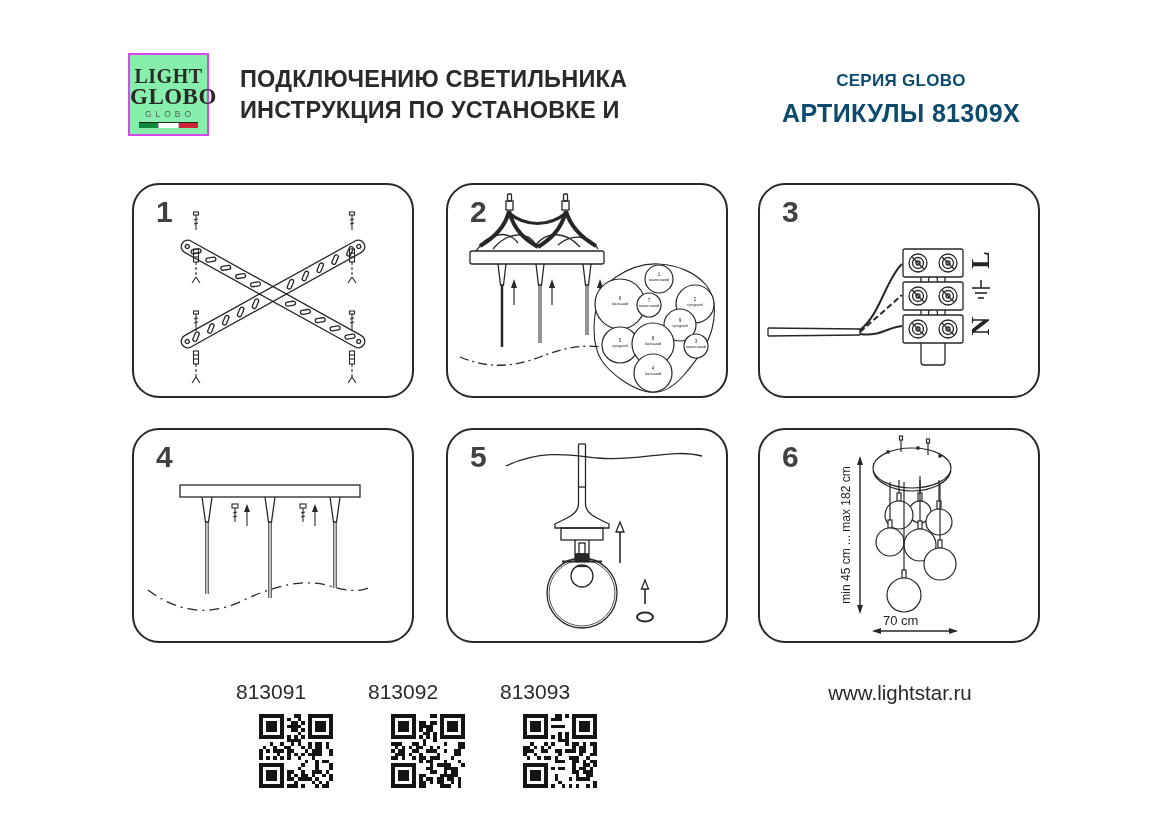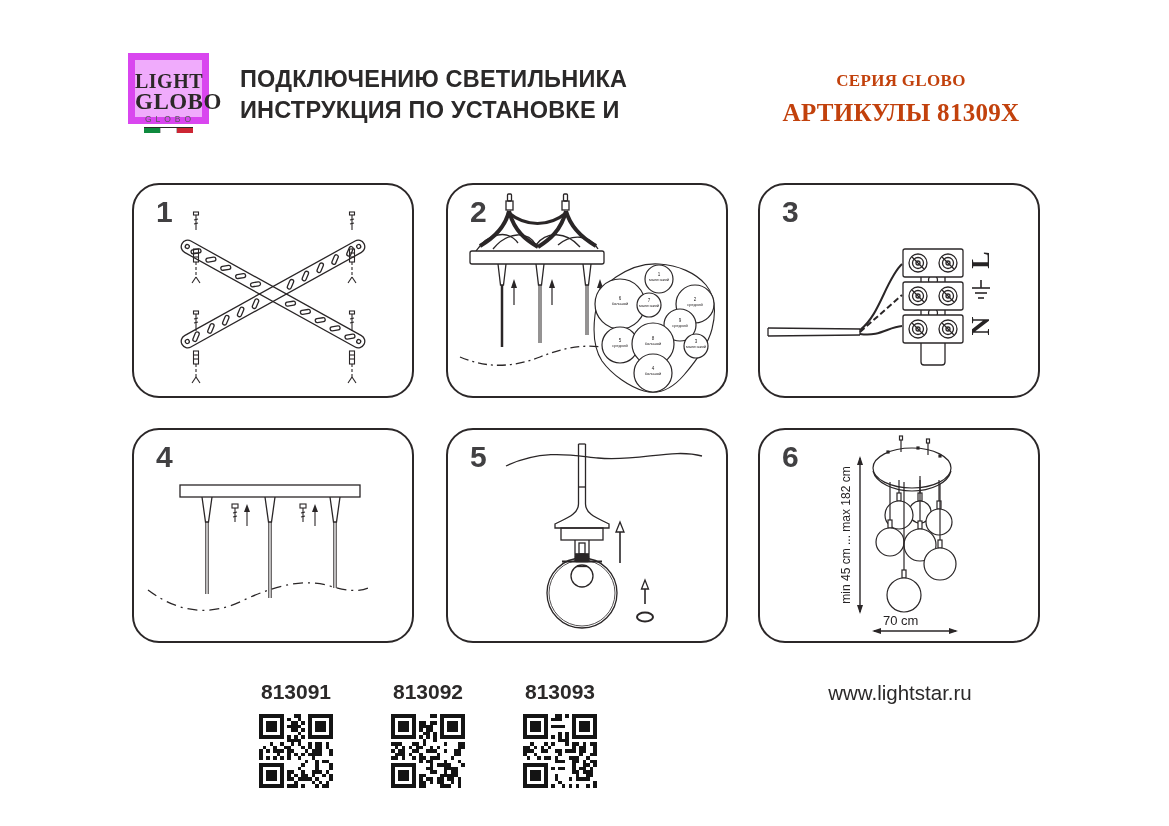--- a/index.html
+++ b/index.html
@@ -1,50 +1,50 @@
 <!DOCTYPE html>
 <html><head>
 <meta charset="utf-8">
 <style>
   html,body{margin:0;padding:0;background:#fff;}
   .page{position:relative;width:1169px;height:826px;background:#ffffff;
         font-family:"Liberation Sans",sans-serif;color:#262324;overflow:hidden;}
 
   
-  .logo{position:absolute;left:128px;top:53px;width:81px;height:71px;
-        border:7px solid #d946ef;box-sizing:border-box;text-align:center;background:#f0abfc;}
+  .logo{position:absolute;left:128px;top:53px;width:81px;height:83px;
+        border:2px solid #d946ef;box-sizing:border-box;text-align:center;background:#86efac;}
   .logo-light{font-family:"Liberation Serif",serif;font-weight:700;font-size:20px;line-height:20px;margin-top:11px;letter-spacing:.5px;color:#2b2828;}
   .logo-star{font-family:"Liberation Serif",serif;font-weight:700;font-size:23px;line-height:21px;letter-spacing:.5px;color:#2b2828;}
   .logo-group{font-size:8.5px;letter-spacing:4px;color:#58595b;margin-top:2px;margin-left:3px;}
   .logo-flag{display:flex;height:5px;margin:3px 9px 0 9px;border-top:1.5px solid #2a2627;}
   .logo-flag span{flex:1;}
 
   .title{position:absolute;left:240px;top:64px;font-size:23.5px;font-weight:700;
          line-height:31px;color:#2b2929;letter-spacing:.2px;}
-  .series-block{position:absolute;left:745px;top:71px;width:312px;text-align:center;color:#c2410c;font-family:Liberation Serif, serif;}
+  .series-block{position:absolute;left:745px;top:71px;width:312px;text-align:center;color:#0c4a6e;}
   .series{font-size:17px;font-weight:700;letter-spacing:.3px;}
   .articles{font-size:25px;font-weight:700;margin-top:8px;letter-spacing:.3px;}
 
   
   .panel{position:absolute;width:282px;height:215px;border:2px solid #2b2728;border-radius:27px;
          background:#fff;box-sizing:border-box;}
   .panel svg{position:absolute;left:0;top:0;}
   .pnum{position:absolute;left:22px;top:10px;font-size:30px;font-weight:600;color:#414042;}
 
   .lbl{position:absolute;color:#262324;}
   .bubble-lbl{position:absolute;width:44px;text-align:center;font-size:4px;line-height:4.5px;color:#262324;}
   .bubble-lbl .bnum{font-size:4.5px;}
   .term-letter{font-family:"Liberation Serif",serif;font-weight:700;font-size:26px;
                transform:rotate(-90deg);width:24px;height:28px;text-align:center;line-height:28px;}
   .vdim{width:150px;height:14px;text-align:center;font-size:12px;transform:rotate(-90deg);white-space:nowrap;}
   .hdim{width:64px;text-align:left;font-size:13px;}
 
   
-  .code-block{position:absolute;top:680px;width:120px;text-align:center;
-              font-weight:700;font-size:21px;color:#2b2929;}
+  .code-block{position:absolute;top:680px;width:120px;
+              font-weight:400;font-size:21px;color:#2b2929;}
   .qr{width:74px;height:74px;margin:10px auto 0 auto;}
   .qr svg{width:100%;height:100%;display:block;}
   .website{position:absolute;left:760px;top:681px;width:280px;text-align:center;
            font-weight:400;font-size:20.5px;color:#2b2929;}
 </style>
 </head>
 <body>
 
 <div class="page">
 

